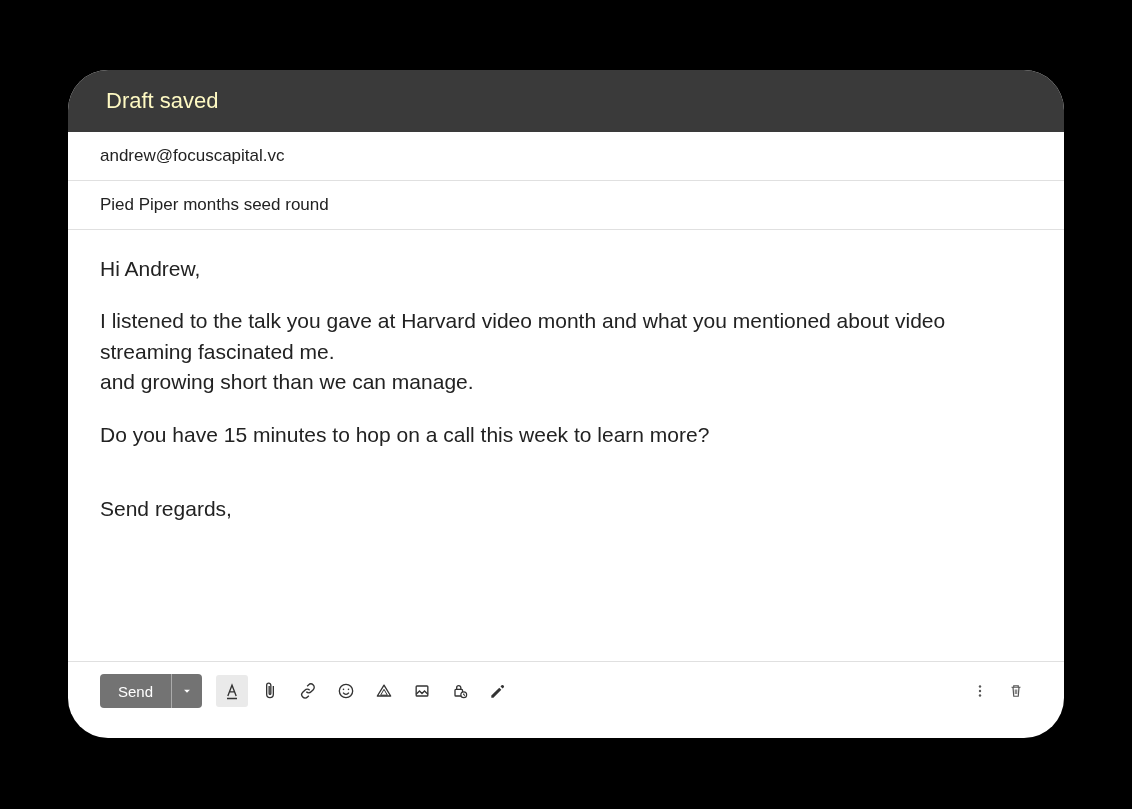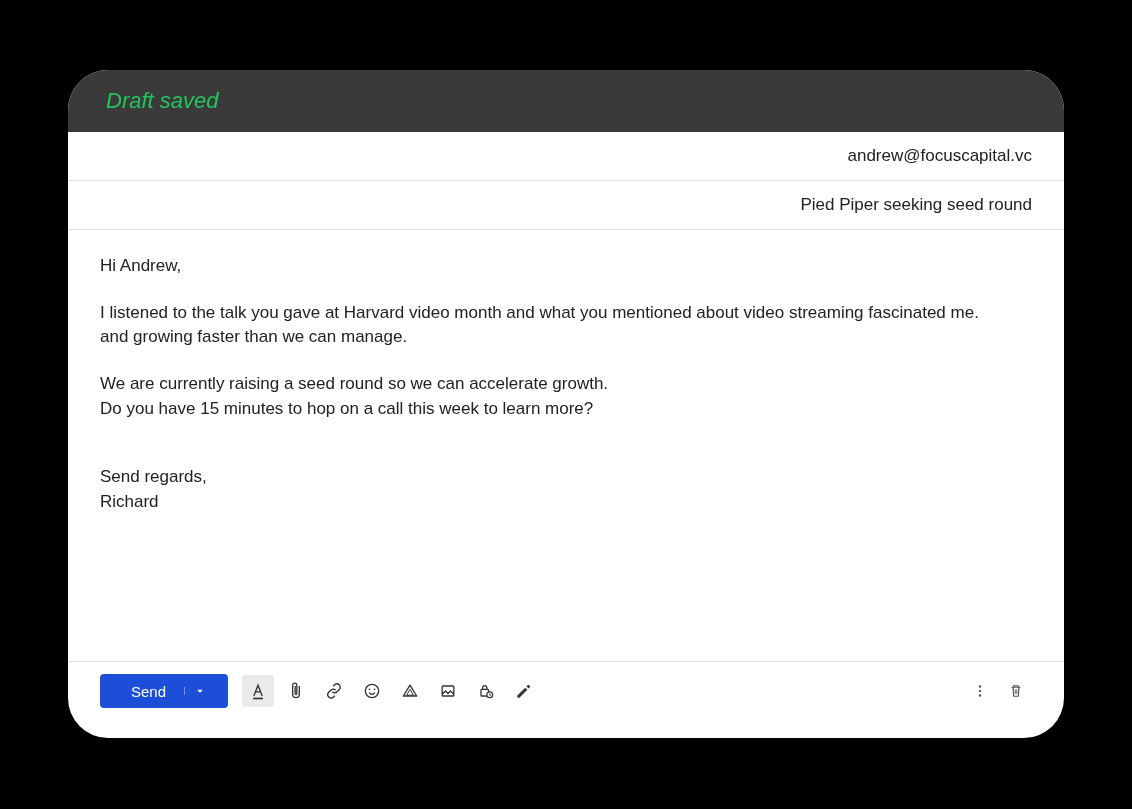--- a/index.html
+++ b/index.html
@@ -27,64 +27,62 @@
       flex-direction: column;
     }
     .header-bar {
       background: #3a3a3a;
       height: 62px;
       display: flex;
       align-items: center;
       padding-left: 38px;
     }
     .header-title {
-      color: #22c55e;
+      color: #fef9c3;
       font-size: 22px;
       font-weight: 300;
-      font-style: italic;
     }
     .field-row {
       border-bottom: 1px solid #e0e0e0;
       padding: 14px 32px;
       font-size: 17px;
       color: #222;
-      text-align: right;
     }
     .body-area {
       flex: 1;
       padding: 24px 32px;
-      font-size: 17px;
+      font-size: 21px;
       line-height: 1.45;
       color: #222;
       overflow-y: auto;
     }
     .body-area p {
       margin-bottom: 0;
     }
     .spacer {
       height: 22px;
     }
     .toolbar {
       border-top: 1px solid #e0e0e0;
       padding: 12px 32px 30px;
       display: flex;
       align-items: center;
     }
     .send-button {
-      background: #1d4ed8;
+      background: #737373;
       color: #fff;
       border: none;
       border-radius: 4px;
       height: 34px;
       display: flex;
       align-items: center;
       font-size: 15px;
       font-weight: 500;
       cursor: pointer;
-      padding: 13px;
+      padding: 0;
       overflow: hidden;
     }
     .send-label {
       padding: 0 18px;
     }
     .send-caret {
       border-left: 1px solid rgba(255,255,255,0.4);
       padding: 0 8px;
       display: flex;
       align-items: center;
@@ -132,35 +130,33 @@
 
   <div class="header-bar">
     <div class="header-title">Draft saved</div>
   </div>
 
   <div class="field-row">
     <span>andrew@focuscapital.vc</span>
   </div>
 
   <div class="field-row">
-    <span>Pied Piper seeking seed round</span>
+    <span>Pied Piper months seed round</span>
   </div>
 
   <div class="body-area">
     <p>Hi Andrew,</p>
     <div class="spacer"></div>
     <p>I listened to the talk you gave at Harvard video month and what you mentioned about video streaming fascinated me.</p>
-    <p>and growing faster than we can manage.</p>
-    <div class="spacer"></div>
-    <p>We are currently raising a seed round so we can accelerate growth.</p>
+    <p>and growing short than we can manage.</p>
+    <div class="spacer"></div>
     <p>Do you have 15 minutes to hop on a call this week to learn more?</p>
     <div class="spacer"></div>
     <div class="spacer"></div>
     <p>Send regards,</p>
-    <p>Richard</p>
   </div>
 
   <div class="toolbar">
     <button class="send-button">
       <span class="send-label">Send</span>
       <span class="send-caret">
         <svg viewBox="0 0 24 24" width="14" height="14">
             <path fill="#fff" d="M7 10l5 5 5-5z"></path>
           </svg>
       </span>

